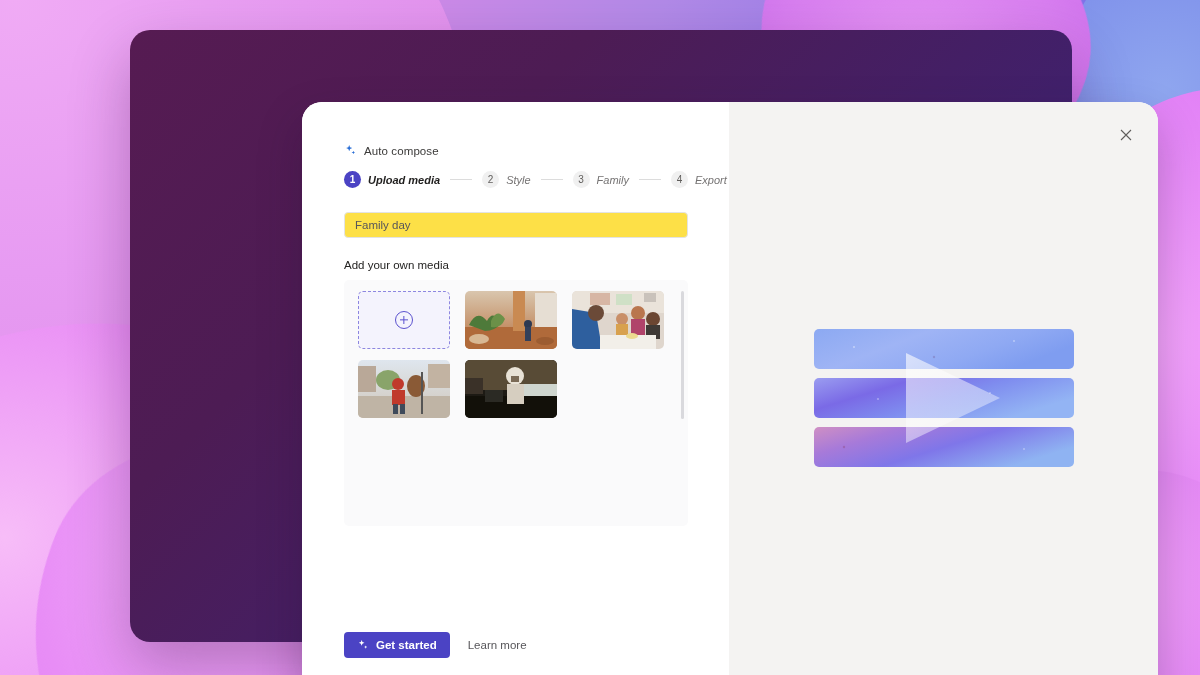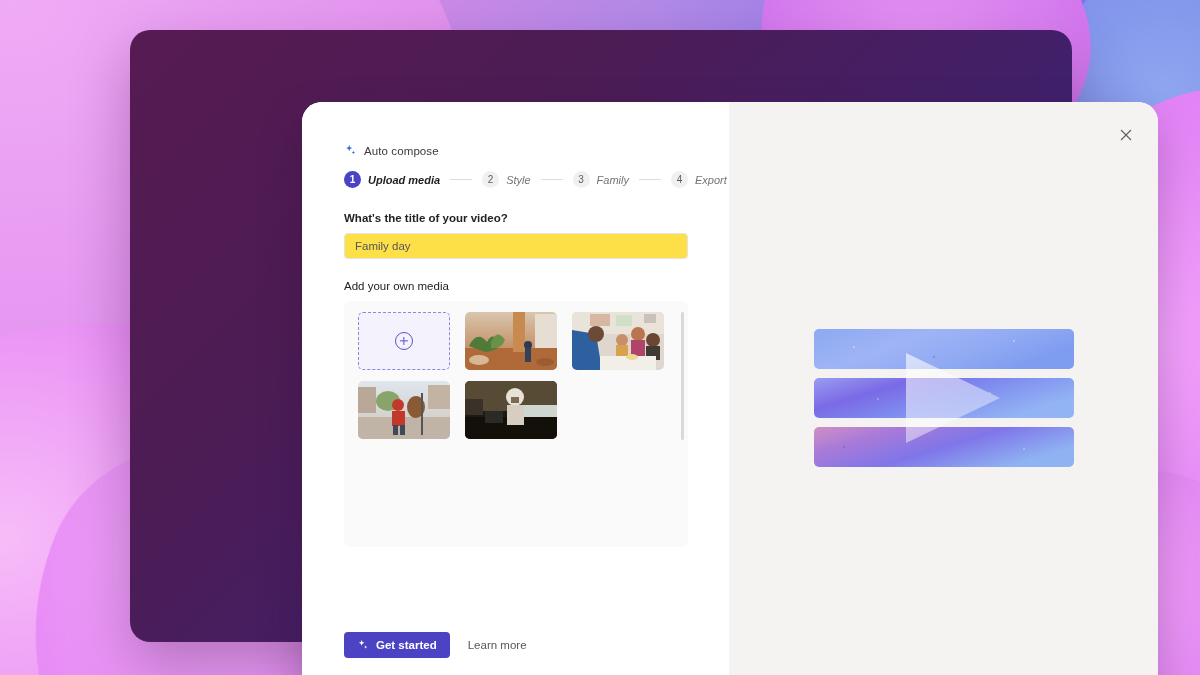--- a/index.html
+++ b/index.html
@@ -312,21 +312,20 @@
           <span class="step-badge">3</span>
           <span class="step-label">Family</span>
         </div>
         <span class="step-sep"></span>
         <div class="step">
           <span class="step-badge">4</span>
           <span class="step-label">Export</span>
         </div>
       </div>
 
-      <div class="field-label">What's the title of your video?</div>
       <input class="title-input" type="text" value="Family day" style="">
 
       <div class="media-label">Add your own media</div>
 
       <div class="media-panel">
         <div class="media-grid">
 
           <div class="tile add-tile">
             <span class="plus-circle"></span>
           </div>

